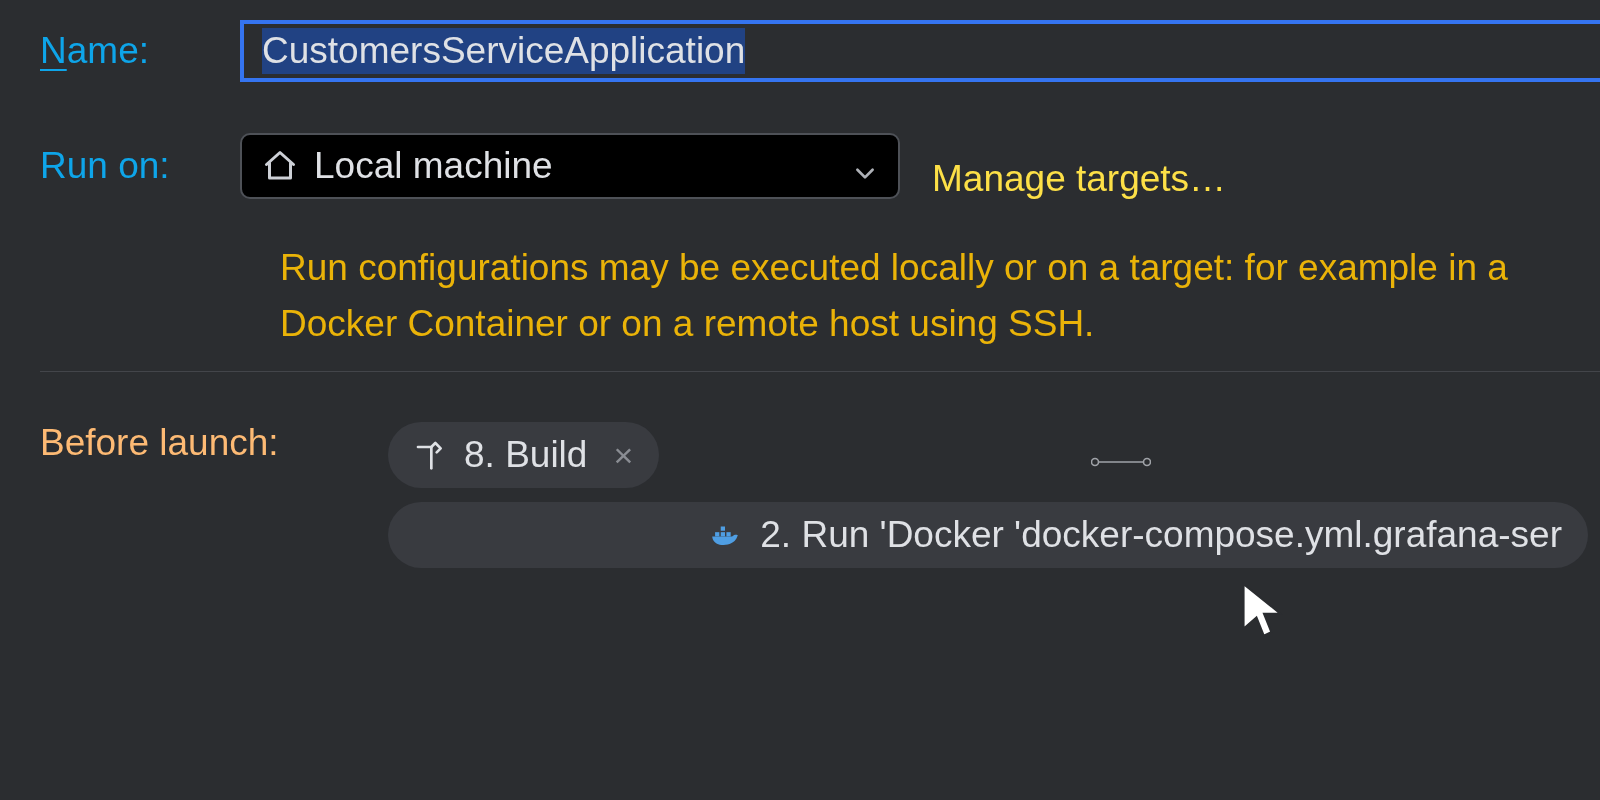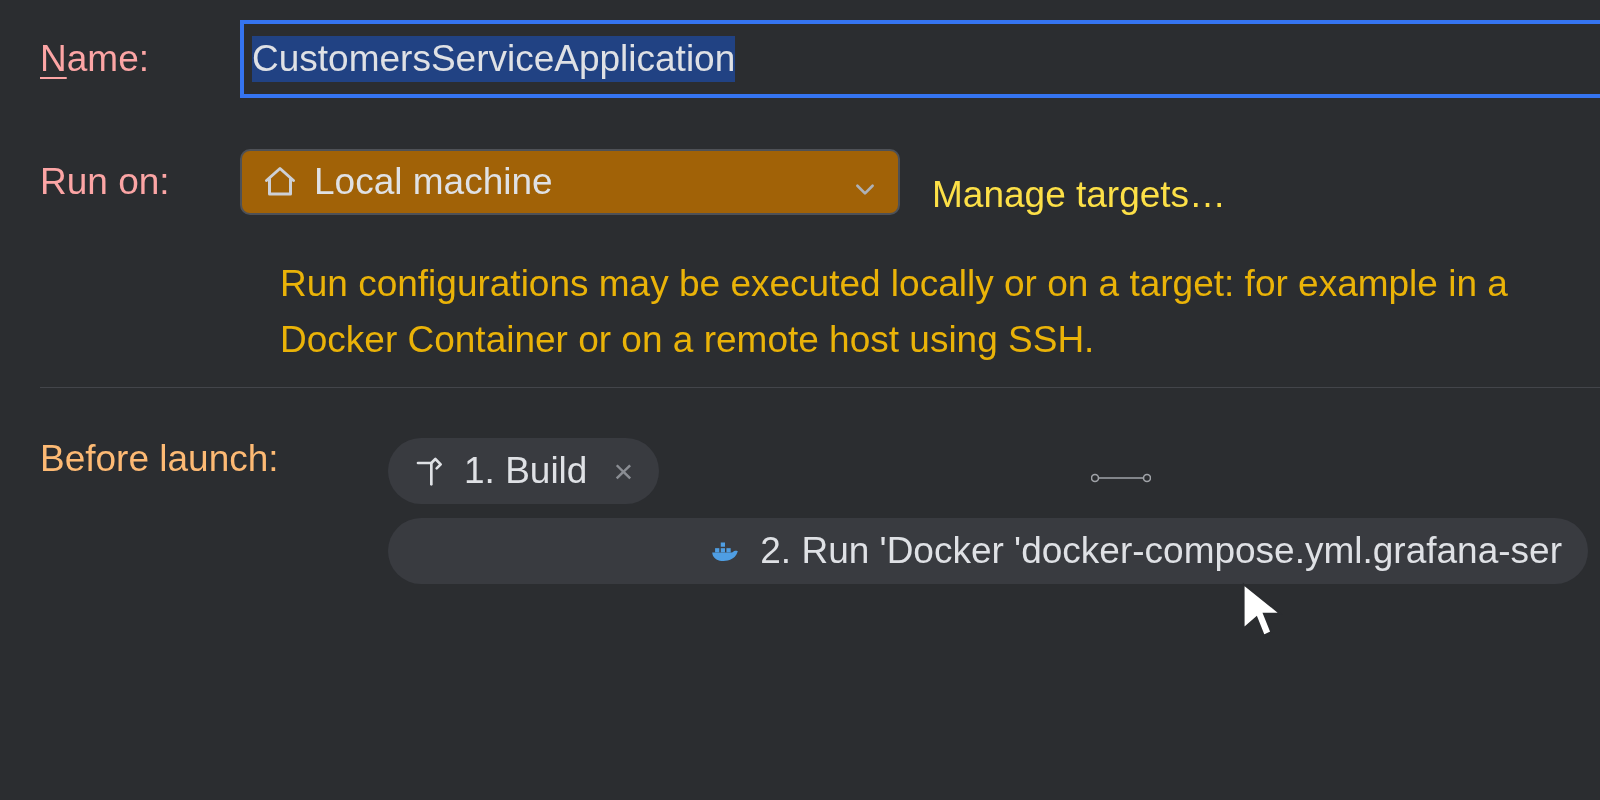--- a/index.html
+++ b/index.html
@@ -17,44 +17,44 @@
       overflow: hidden;
       padding: 20px 0 0 40px;
     }
     .row {
       display: flex;
       align-items: center;
       margin-bottom: 24px;
     }
     .label-col {
       width: 200px;
-      color: #fca5a5;
+      color: #0ea5e9;
     }
     .label-col .underline {
       text-decoration: underline;
       text-decoration-thickness: 2px;
       text-underline-offset: 6px;
     }
     .name-input-selection {
       background: #214283;
       padding: 2px 0;
     }
     .name-input-wrap {
       flex: 1;
-      height: 78px;
+      height: 62px;
       border: 4px solid #3574f0;
       border-right: none;
       display: flex;
       align-items: center;
-      padding: 0 8px;
+      padding: 0 18px;
     }
     .run-on-select {
       display: flex;
       align-items: center;
-      background: #a16207;
+      background: #000000;
       border: 2px solid #4e5157;
       border-radius: 10px;
       height: 66px;
       padding: 0 20px;
       min-width: 660px;
       cursor: pointer;
     }
     .home-icon {
       width: 36px;
       height: 36px;
@@ -195,21 +195,21 @@
   <div class="before-label">Before launch:</div>
   <div class="chips-col">
     <div class="row1-chips">
       <div class="chip">
         <span class="chip-icon">
           <svg viewBox="0 0 24 24" width="32" height="32" fill="none" stroke="#dfe1e5" stroke-width="2" stroke-linecap="round" stroke-linejoin="round">
             <path d="M3 6 L13 6 L16 3 L20 7 L17 10 L17 10"></path>
             <path d="M13 6 L13 22"></path>
           </svg>
         </span>
-        <span class="chip-text">1. Build</span>
+        <span class="chip-text">8. Build</span>
         <span class="chip-close">×</span>
       </div>
       <span class="expand-handle">
         <svg viewBox="0 0 60 12" width="60" height="12">
           <circle cx="4" cy="6" r="3.5" fill="none" stroke="#a0a3a8" stroke-width="1.6"></circle>
           <line x1="8" y1="6" x2="52" y2="6" stroke="#a0a3a8" stroke-width="1.6"></line>
           <circle cx="56" cy="6" r="3.5" fill="none" stroke="#a0a3a8" stroke-width="1.6"></circle>
         </svg>
       </span>
     </div>

